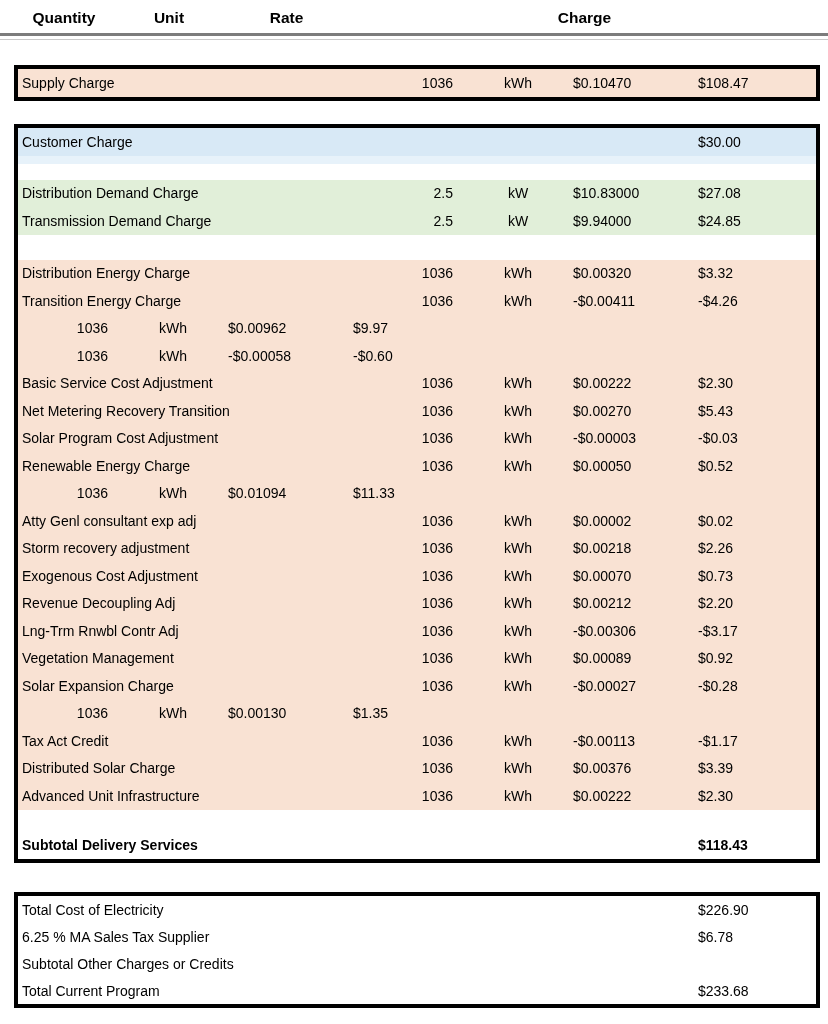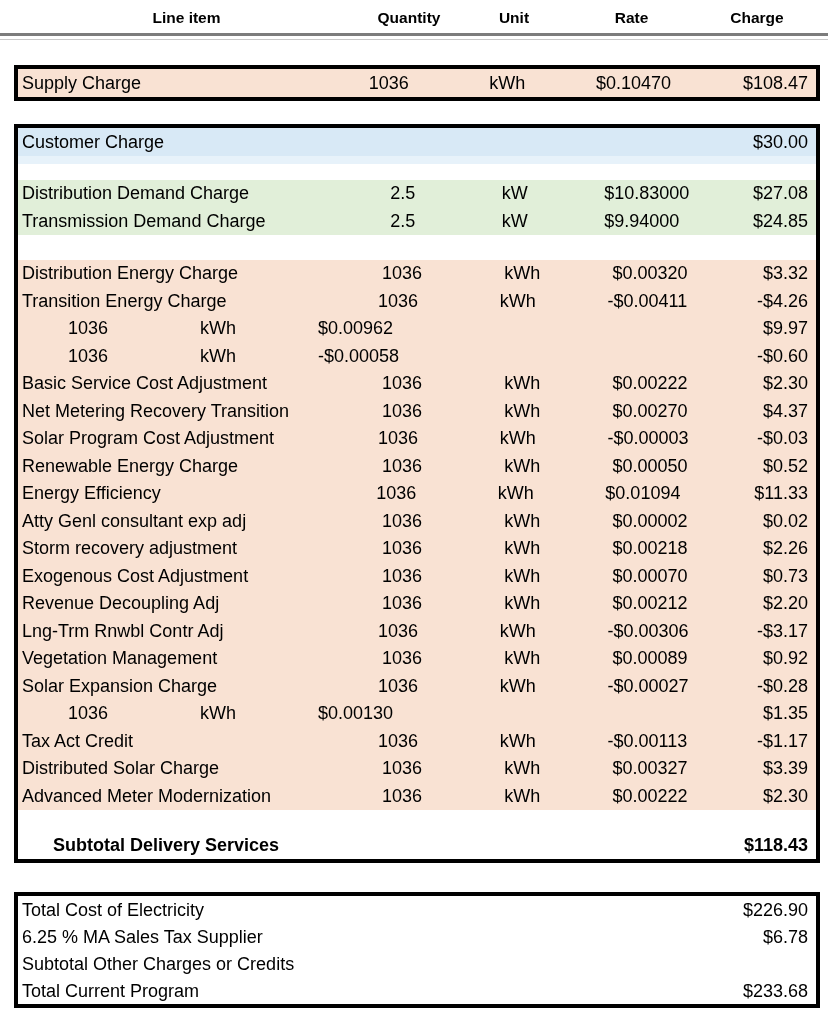--- a/index.html
+++ b/index.html
@@ -46,45 +46,43 @@
     border: 4px solid #000;
     background: #fff;
   }
   .box-supply   { margin-top: 25px; }
   .box-delivery { margin-top: 23px; }
   .box-totals   { margin-top: 29px; }
 
   .row {
     display: flex;
     align-items: center;
-    font-size: 18px;
+    font-size: 14px;
     line-height: 1;
-    gap: 45px;
   }
   .rh28  .row { height: 28px; }
   .rh275 .row { height: 27.5px; }
   .rh27  .row { height: 27px; }
   .row.bold { font-weight: bold; }
 
   .cell { white-space: nowrap; overflow: visible; }
   .c-label    { width: 345px; padding-left: 4px; text-align: left; }
   .c-quantity { width: 100px; padding-right: 10px; text-align: right; }
   .c-unit     { width: 110px; text-align: center; }
   .c-rate     { width: 125px; padding-right: 14px; }
-  .c-charge   { flex: 1; padding-right: 8px; text-align: right; }
+  .c-charge   { flex: 1; padding-right: 8px; text-align: left; }
 
   .spacer { width: 100%; }
 </style>
 </head>
 <body>
 
 <div class="sheet">
 
   <div class="header-row">
-    <div class="h-cell h-label">Line item</div>
     <div class="h-cell h-quantity">Quantity</div>
     <div class="h-cell h-unit">Unit</div>
     <div class="h-cell h-rate">Rate</div>
     <div class="h-cell h-charge">Charge</div>
   </div>
 
   <div class="divider-thick"></div>
   <div class="divider-thin"></div>
 
   <div class="box box-supply">
@@ -156,38 +154,37 @@
           <div class="cell c-quantity">1036</div>
           <div class="cell c-unit">kWh</div>
           <div class="cell c-rate">$0.00222</div>
           <div class="cell c-charge">$2.30</div>
         </div>
         <div class="row" style="background: rgb(249, 226, 211);">
           <div class="cell c-label">Net Metering Recovery Transition</div>
           <div class="cell c-quantity">1036</div>
           <div class="cell c-unit">kWh</div>
           <div class="cell c-rate">$0.00270</div>
-          <div class="cell c-charge">$4.37</div>
+          <div class="cell c-charge">$5.43</div>
         </div>
         <div class="row" style="background: rgb(249, 226, 211);">
           <div class="cell c-label">Solar Program Cost Adjustment</div>
           <div class="cell c-quantity">1036</div>
           <div class="cell c-unit">kWh</div>
           <div class="cell c-rate">-$0.00003</div>
           <div class="cell c-charge">-$0.03</div>
         </div>
         <div class="row" style="background: rgb(249, 226, 211);">
           <div class="cell c-label">Renewable Energy Charge</div>
           <div class="cell c-quantity">1036</div>
           <div class="cell c-unit">kWh</div>
           <div class="cell c-rate">$0.00050</div>
           <div class="cell c-charge">$0.52</div>
         </div>
         <div class="row" style="background: rgb(249, 226, 211);">
-          <div class="cell c-label">Energy Efficiency</div>
           <div class="cell c-quantity">1036</div>
           <div class="cell c-unit">kWh</div>
           <div class="cell c-rate">$0.01094</div>
           <div class="cell c-charge">$11.33</div>
         </div>
         <div class="row" style="background: rgb(249, 226, 211);">
           <div class="cell c-label">Atty Genl consultant exp adj</div>
           <div class="cell c-quantity">1036</div>
           <div class="cell c-unit">kWh</div>
           <div class="cell c-rate">$0.00002</div>
@@ -245,32 +242,32 @@
           <div class="cell c-label">Tax Act Credit</div>
           <div class="cell c-quantity">1036</div>
           <div class="cell c-unit">kWh</div>
           <div class="cell c-rate">-$0.00113</div>
           <div class="cell c-charge">-$1.17</div>
         </div>
         <div class="row" style="background: rgb(249, 226, 211);">
           <div class="cell c-label">Distributed Solar Charge</div>
           <div class="cell c-quantity">1036</div>
           <div class="cell c-unit">kWh</div>
-          <div class="cell c-rate">$0.00327</div>
+          <div class="cell c-rate">$0.00376</div>
           <div class="cell c-charge">$3.39</div>
         </div>
         <div class="row" style="background: rgb(249, 226, 211);">
-          <div class="cell c-label">Advanced Meter Modernization</div>
+          <div class="cell c-label">Advanced Unit Infrastructure</div>
           <div class="cell c-quantity">1036</div>
           <div class="cell c-unit">kWh</div>
           <div class="cell c-rate">$0.00222</div>
           <div class="cell c-charge">$2.30</div>
         </div>
         <div class="spacer" style="background: rgb(255, 255, 255); height: 22px;"></div>
-        <div class="row bold" style="background: rgb(255, 255, 255); padding-left: 31px;">
+        <div class="row bold" style="background: rgb(255, 255, 255);">
           <div class="cell c-label">Subtotal Delivery Services</div>
           <div class="cell c-quantity"></div>
           <div class="cell c-unit"></div>
           <div class="cell c-rate"></div>
           <div class="cell c-charge">$118.43</div>
         </div>
       </div>
   </div>
 
   <div class="box box-totals">

